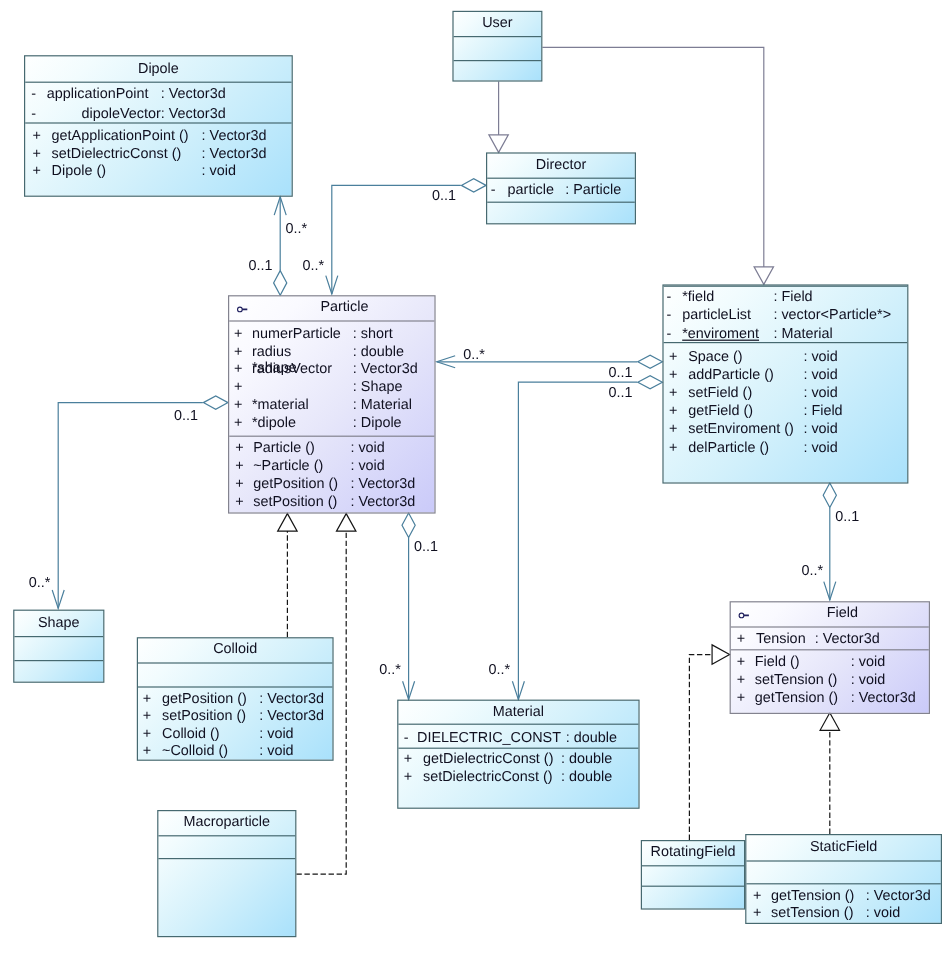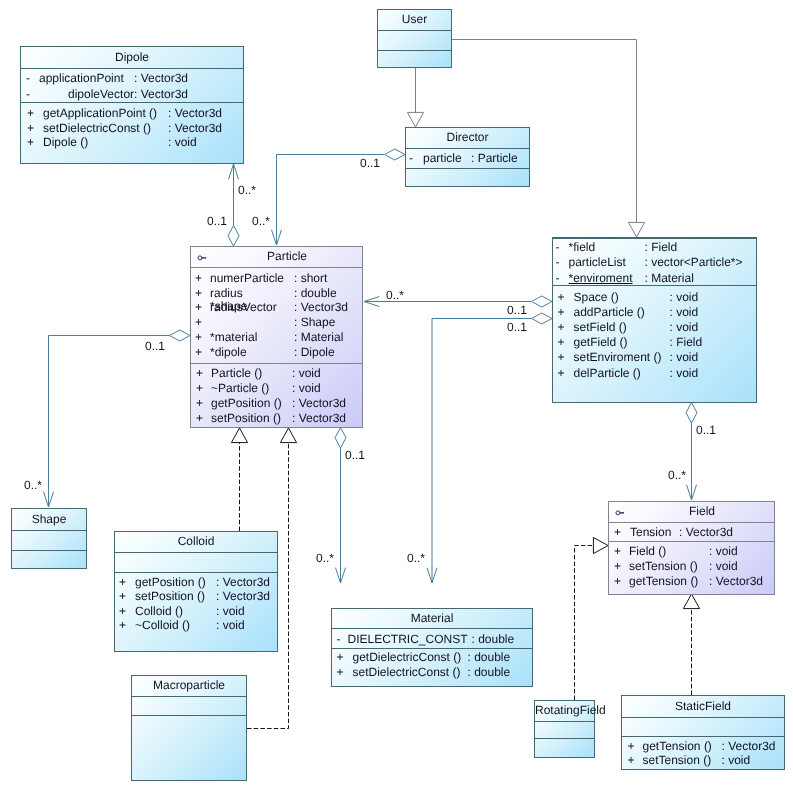--- a/index.html
+++ b/index.html
@@ -183,21 +183,21 @@
 </div>
 <div class="uml" style="left:11px;top:508px;width:76px;height:61px;">
   <div class="cmp first" style="height:21px;">
     <div class="ttl">Shape</div>
   </div>
   <div class="cmp" style="height:20px;">
   </div>
   <div class="cmp" style="height:19px;">
   </div>
 </div>
-<div class="uml" style="left:114px;top:531px;width:164px;height:121px;">
+<div class="uml" style="left:114px;top:531px;width:164px;height:103px;">
   <div class="cmp first" style="height:20px;">
     <div class="ttl">Colloid</div>
   </div>
   <div class="cmp" style="height:20px;">
   </div>
   <div class="cmp" style="height:62px;">
     <div class="vis" style="left:4px;top:2.9px;">+</div>
     <div class="row" style="left:20px;top:2.9px;">getPosition ()</div>
     <div class="row" style="left:101px;top:2.9px;">: Vector3d</div>
     <div class="vis" style="left:4px;top:17.3px;">+</div>
@@ -213,21 +213,21 @@
 </div>
 <div class="uml" style="left:131px;top:675px;width:116px;height:106px;">
   <div class="cmp first" style="height:20px;">
     <div class="ttl">Macroparticle</div>
   </div>
   <div class="cmp" style="height:19px;">
   </div>
   <div class="cmp" style="height:66px;">
   </div>
 </div>
-<div class="uml" style="left:331px;top:608px;width:202px;height:79px;">
+<div class="uml" style="left:331px;top:583px;width:202px;height:91px;">
   <div class="cmp first" style="height:19px;">
     <div class="ttl">Material</div>
   </div>
   <div class="cmp" style="height:20px;">
     <div class="vis" style="left:4.5px;top:3.8px;">-</div>
     <div class="row" style="left:15.5px;top:3.8px;">DIELECTRIC_CONST</div>
     <div class="row" style="left:139.5px;top:3.8px;">: double</div>
   </div>
   <div class="cmp" style="height:35px;">
     <div class="vis" style="left:4.5px;top:2.2px;">+</div>
@@ -256,21 +256,21 @@
     <div class="row" style="left:20px;top:3.2px;">Field ()</div>
     <div class="row" style="left:100px;top:3.2px;">: void</div>
     <div class="vis" style="left:5px;top:18.05px;">+</div>
     <div class="row" style="left:20px;top:18.05px;">setTension ()</div>
     <div class="row" style="left:100px;top:18.05px;">: void</div>
     <div class="vis" style="left:5px;top:32.9px;">+</div>
     <div class="row" style="left:20px;top:32.9px;">getTension ()</div>
     <div class="row" style="left:100px;top:32.9px;">: Vector3d</div>
   </div>
 </div>
-<div class="uml" style="left:534px;top:700px;width:61px;height:58px;">
+<div class="uml" style="left:534px;top:700px;width:87px;height:58px;">
   <div class="cmp first" style="height:20px;">
     <div class="ttl">RotatingField</div>
   </div>
   <div class="cmp" style="height:17px;">
   </div>
   <div class="cmp" style="height:19px;">
   </div>
 </div>
 <div class="uml" style="left:621px;top:695px;width:164px;height:75px;">
   <div class="cmp first" style="height:21px;">

